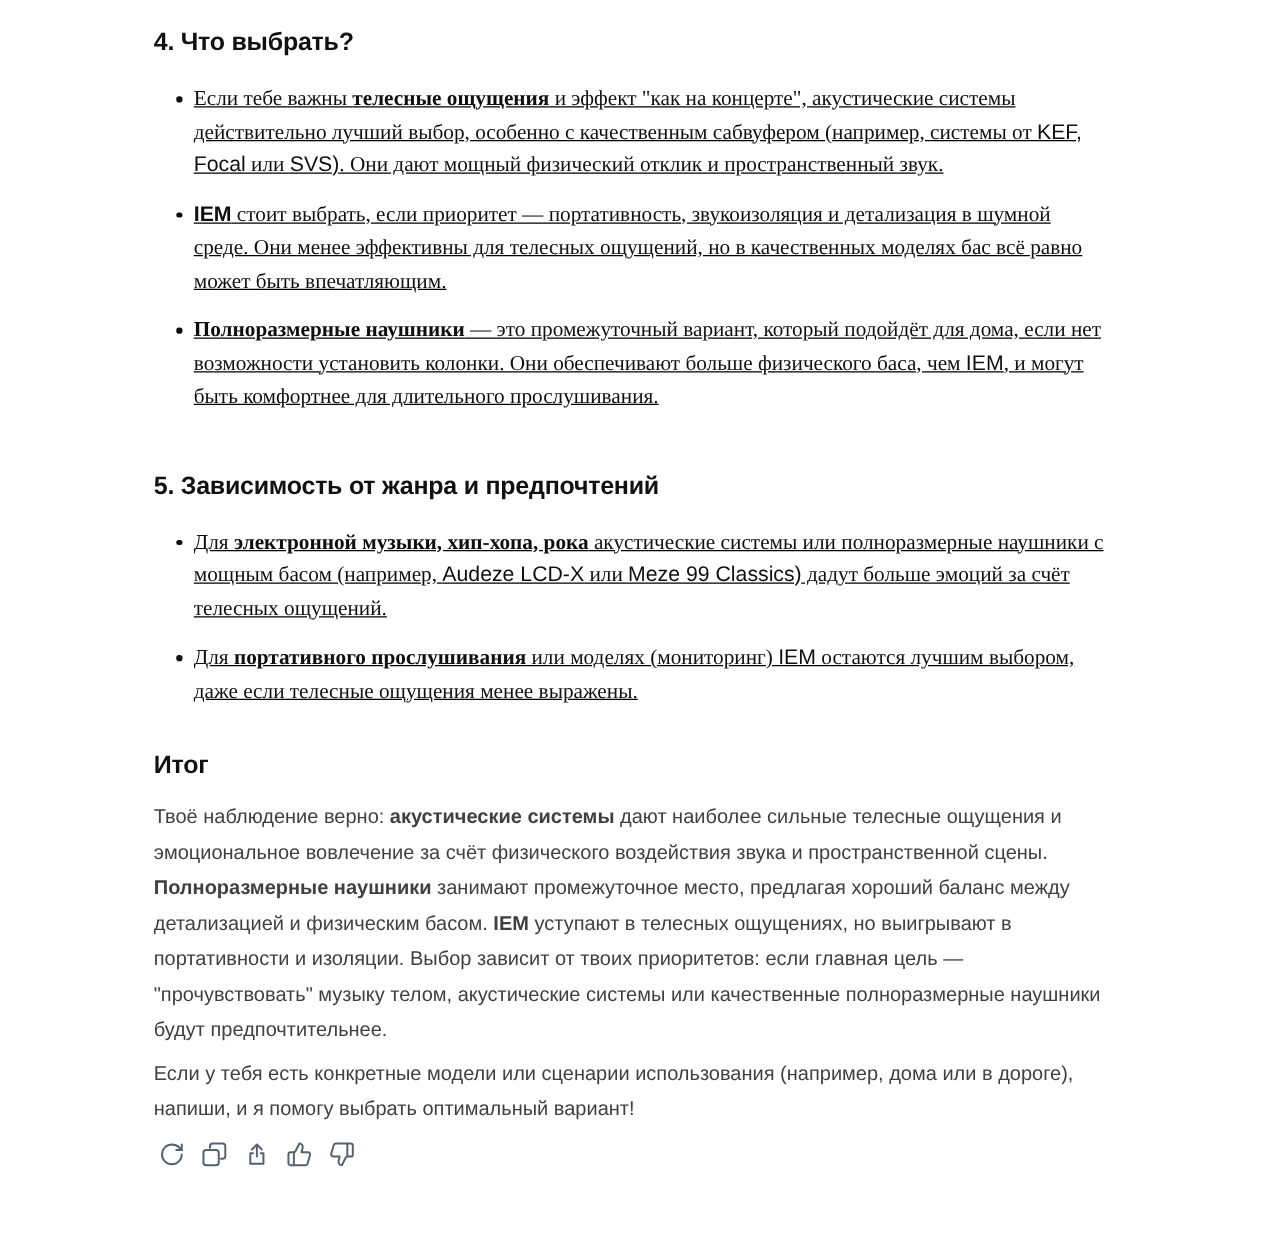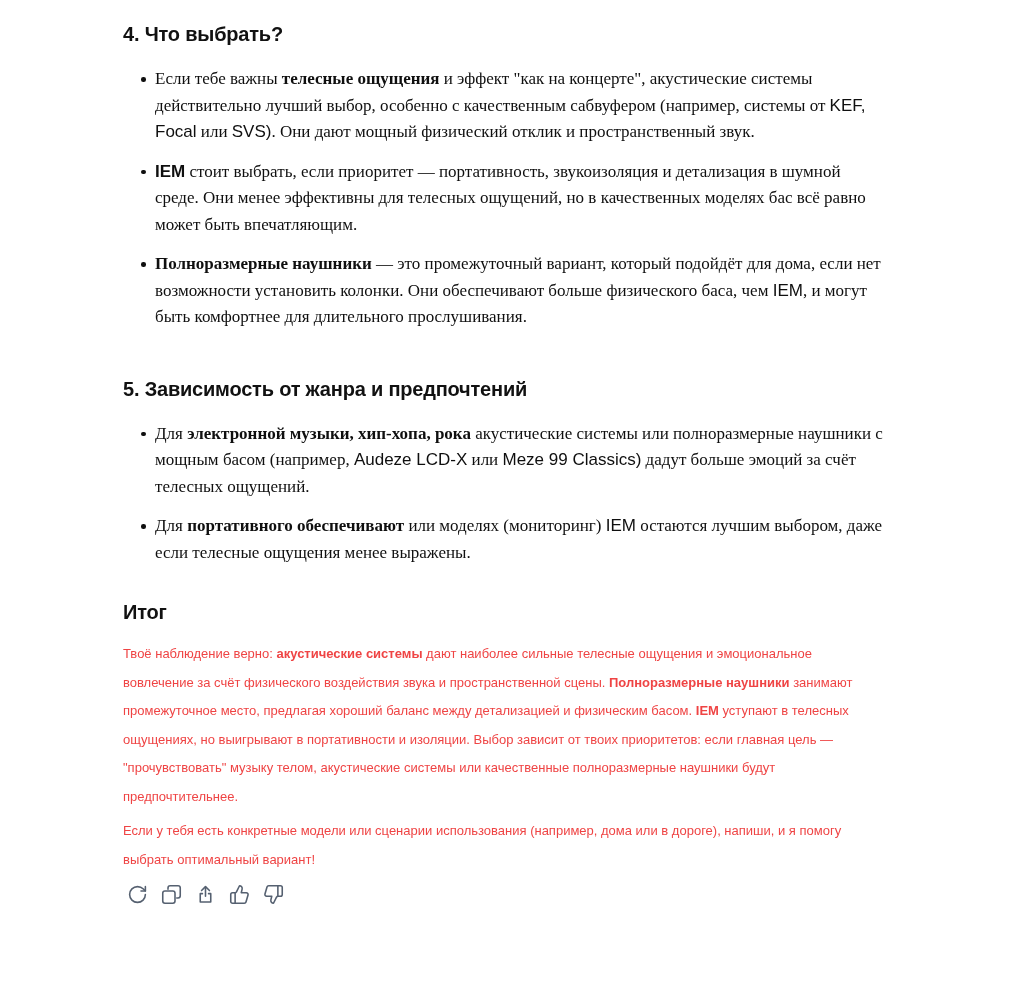--- a/index.html
+++ b/index.html
@@ -24,20 +24,21 @@
     color: #111111;
     margin: 0;
   }
   #heading-5 { margin-top: 44px; }
   #summary-heading { margin-top: 32px; }
 
   ul.blist {
     list-style: none;
     margin: 18px 0 0 0;
     padding: 0;
+    text-decoration: underline;
   }
   ul.blist li {
     position: relative;
     padding-left: 32px;
     font-family: "Liberation Serif", serif;
     font-size: 17px;
     line-height: 26.5px;
     color: #0f0f0f;
   }
   ul.blist li + li { margin-top: 13px; }
@@ -45,23 +46,23 @@
     content: "";
     position: absolute;
     left: 18px; top: 11px;
     width: 4.5px; height: 4.5px;
     border-radius: 50%;
     background: #0f0f0f;
   }
 
   p.sum {
     font-family: "Liberation Sans", sans-serif;
-    font-size: 13px;
+    font-size: 16px;
     line-height: 28.5px;
-    color: #ef4444;
+    color: #404040;
     margin: 14px 0 0 0;
   }
   p.sum.second { margin-top: 6px; }
 
   .bold { font-weight: 700; }
   .latin { font-family: "Liberation Sans", sans-serif; }
 
   .actions {
     margin-top: 10px;
     margin-left: 4px;
@@ -90,21 +91,21 @@
     <ul class="blist">
       <li><span>Если тебе важны </span><span class="bold">телесные ощущения</span><span> и эффект "как на концерте", акустические системы действительно лучший выбор, особенно с качественным сабвуфером (например, системы от </span><span class="latin">KEF, Focal</span><span> или </span><span class="latin">SVS)</span><span>. Они дают мощный физический отклик и пространственный звук.</span></li>
       <li><span class="bold latin">IEM</span><span> стоит выбрать, если приоритет — портативность, звукоизоляция и детализация в шумной среде. Они менее эффективны для телесных ощущений, но в качественных моделях бас всё равно может быть впечатляющим.</span></li>
       <li><span class="bold">Полноразмерные наушники</span><span> — это промежуточный вариант, который подойдёт для дома, если нет возможности установить колонки. Они обеспечивают больше физического баса, чем </span><span class="latin">IEM</span><span>, и могут быть комфортнее для длительного прослушивания.</span></li>
     </ul>
 
     <h2 class="hd" id="heading-5">5. Зависимость от жанра и предпочтений</h2>
 
     <ul class="blist">
       <li><span>Для </span><span class="bold">электронной музыки, хип-хопа, рока</span><span> акустические системы или полноразмерные наушники с мощным басом (например, </span><span class="latin">Audeze LCD-X</span><span> или </span><span class="latin">Meze 99 Classics)</span><span> дадут больше эмоций за счёт телесных ощущений.</span></li>
-      <li><span>Для </span><span class="bold">портативного обеспечивают</span><span> или моделях (мониторинг) </span><span class="latin">IEM</span><span> остаются лучшим выбором, даже если телесные ощущения менее выражены.</span></li>
+      <li><span>Для </span><span class="bold">портативного прослушивания</span><span> или моделях (мониторинг) </span><span class="latin">IEM</span><span> остаются лучшим выбором, даже если телесные ощущения менее выражены.</span></li>
     </ul>
 
     <h2 class="hd" id="summary-heading">Итог</h2>
 
     <p class="sum"><span>Твоё наблюдение верно: </span><span class="bold">акустические системы</span><span> дают наиболее сильные телесные ощущения и эмоциональное вовлечение за счёт физического воздействия звука и пространственной сцены. </span><span class="bold">Полноразмерные наушники</span><span> занимают промежуточное место, предлагая хороший баланс между детализацией и физическим басом. </span><span class="bold">IEM</span><span> уступают в телесных ощущениях, но выигрывают в портативности и изоляции. Выбор зависит от твоих приоритетов: если главная цель — "прочувствовать" музыку телом, акустические системы или качественные полноразмерные наушники будут предпочтительнее.</span></p>
     <p class="sum second"><span>Если у тебя есть конкретные модели или сценарии использования (например, дома или в дороге), напиши, и я помогу выбрать оптимальный вариант!</span></p>
 
     <div class="actions">
 
       <button class="act">

